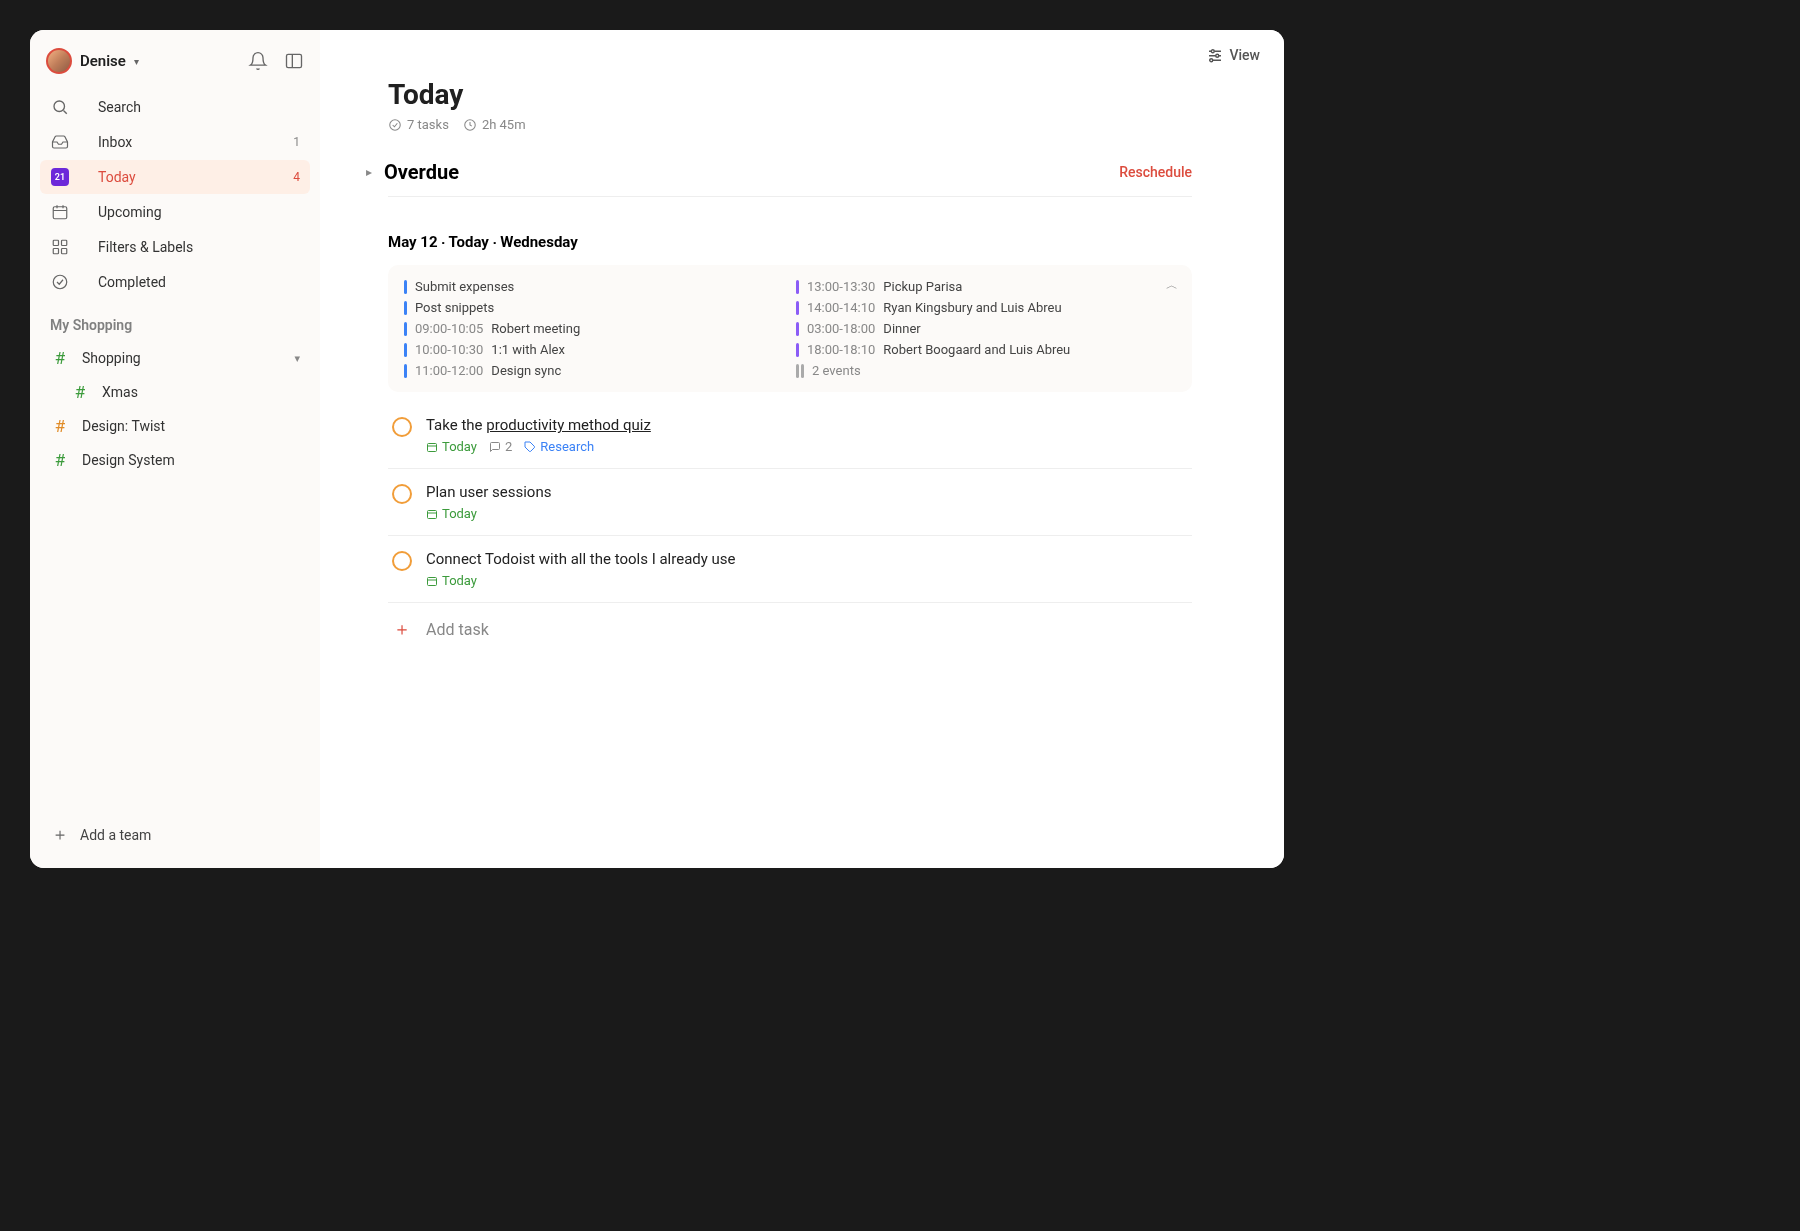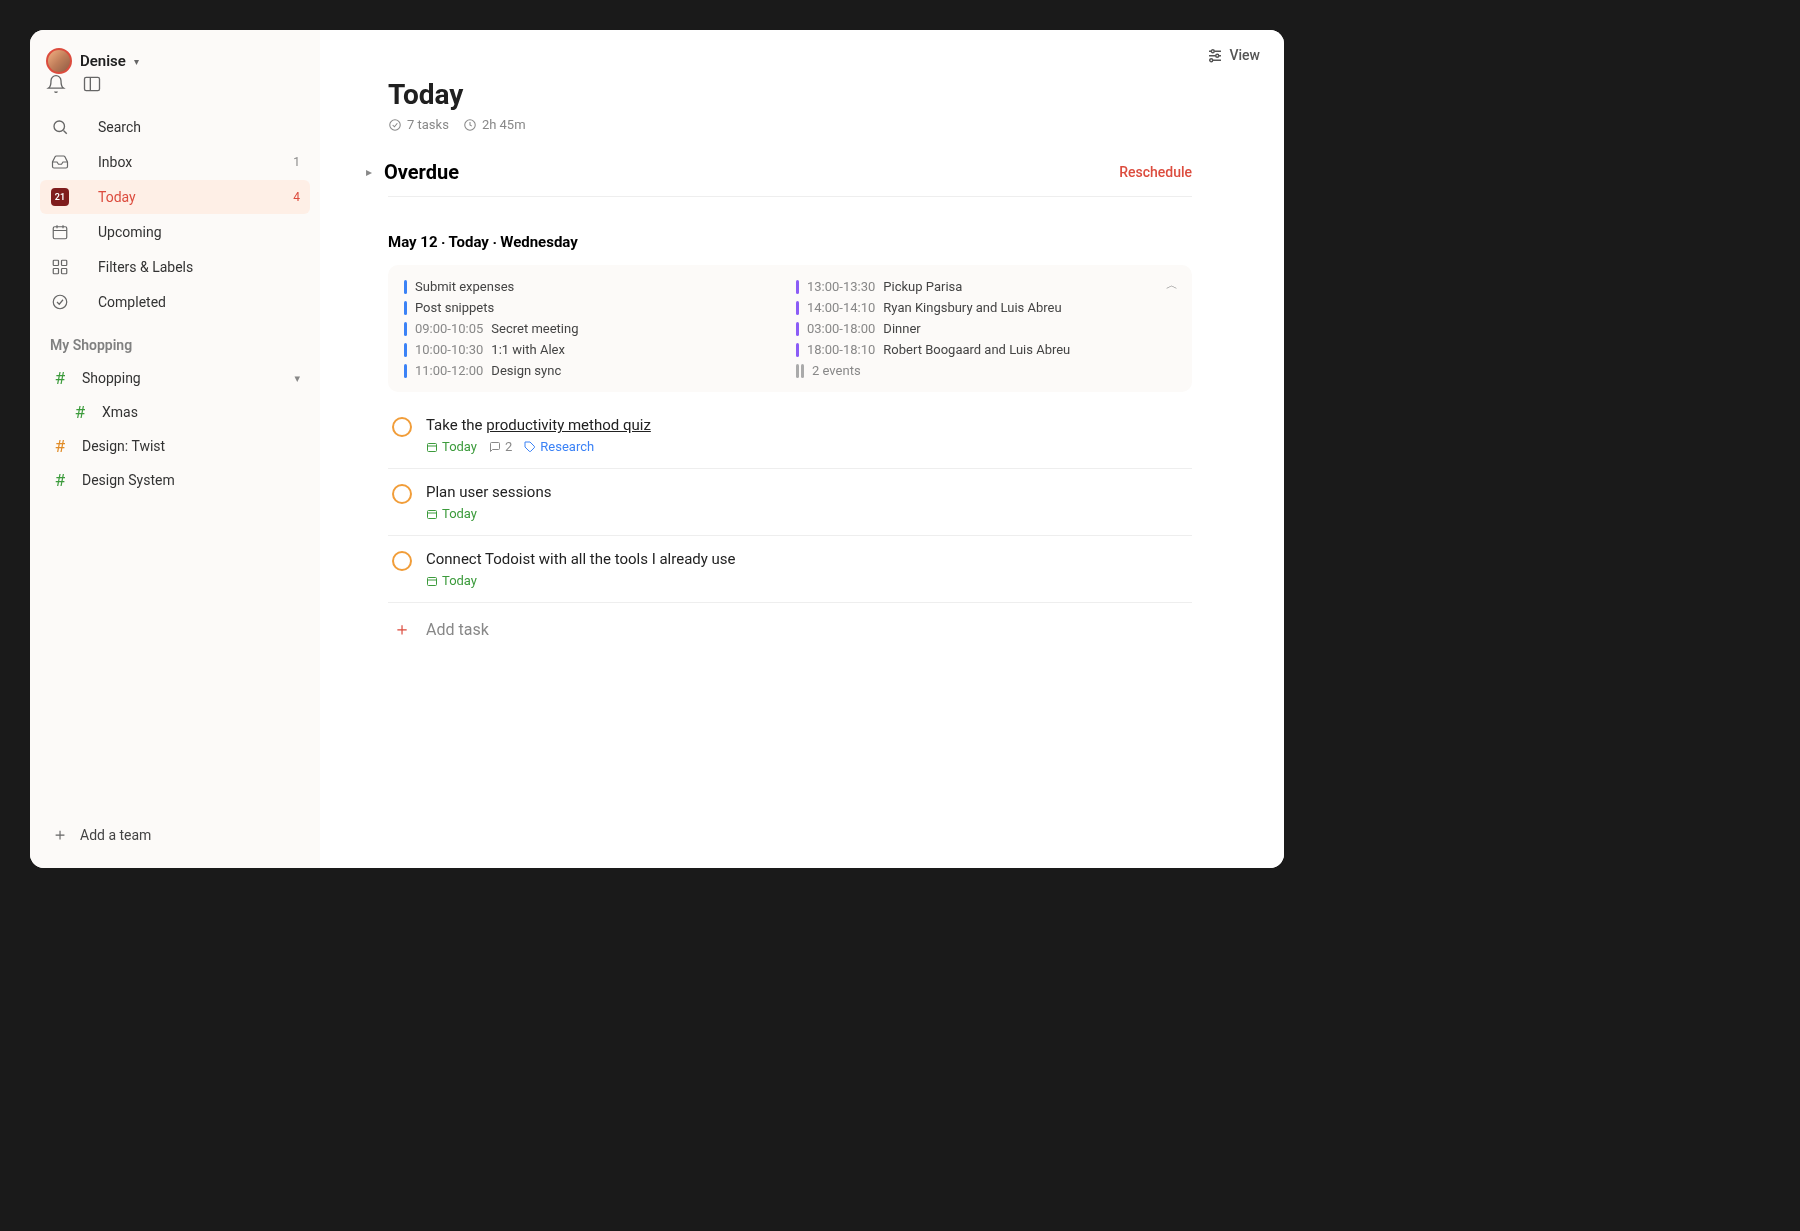--- a/index.html
+++ b/index.html
@@ -24,23 +24,23 @@
   width: 290px;
   background: #fcfaf8;
   display: flex;
   flex-direction: column;
   padding: 14px 10px;
   color: #202020;
   font-size: 14px;
 }
 .sidebar-header {
   display: flex;
+  align-items: center;
   justify-content: space-between;
   padding: 4px 6px 16px 6px;
-  flex-direction: column;
 }
 .profile-button {
   display: flex;
   align-items: center;
   gap: 8px;
   cursor: pointer;
 }
 .avatar {
   width: 26px;
   height: 26px;
@@ -79,21 +79,21 @@
 .nav-item.active {
   background: #feefe6;
   color: #dc4c3e;
 }
 .nav-item .nav-icon { width: 20px; height: 20px; display:flex; align-items:center; justify-content:center; color:#666; }
 .nav-item.active .nav-icon { color: #dc4c3e; }
 .nav-item .nav-label { flex: 1; }
 .nav-count { font-size: 12px; color: #888; }
 .nav-item.active .nav-count { color: #dc4c3e; }
 .calendar-icon {
-  width: 18px; height: 18px; background:#7f1d1d; border-radius:4px;
+  width: 18px; height: 18px; background:#6d28d9; border-radius:4px;
   display:flex; align-items:center; justify-content:center;
   color:#fff; font-size:9px; font-weight:600;
 }
 .section-title {
   padding: 18px 10px 8px 10px;
   color: #808080;
   font-weight: 600;
   font-size: 14px;
 }
 .proj-item {
@@ -367,21 +367,21 @@
               <span class="event-bar bar-blue"></span>
               <span>Submit expenses</span>
             </div>
           <div class="event-row">
               <span class="event-bar bar-blue"></span>
               <span>Post snippets</span>
             </div>
           <div class="event-row">
               <span class="event-bar bar-blue"></span>
               <span class="event-time">09:00-10:05</span>
-              <span>Secret meeting</span>
+              <span>Robert meeting</span>
             </div>
           <div class="event-row">
               <span class="event-bar bar-blue"></span>
               <span class="event-time">10:00-10:30</span>
               <span>1:1 with Alex</span>
             </div>
           <div class="event-row">
               <span class="event-bar bar-blue"></span>
               <span class="event-time">11:00-12:00</span>
               <span>Design sync</span>

